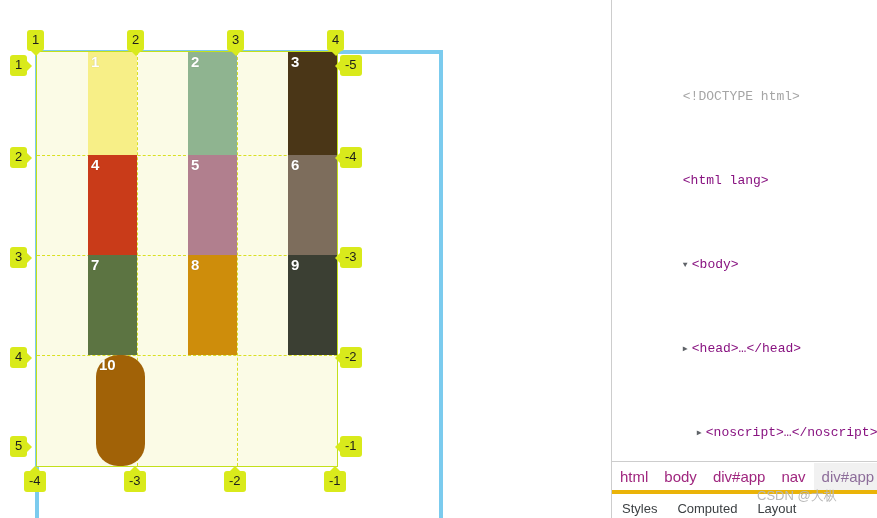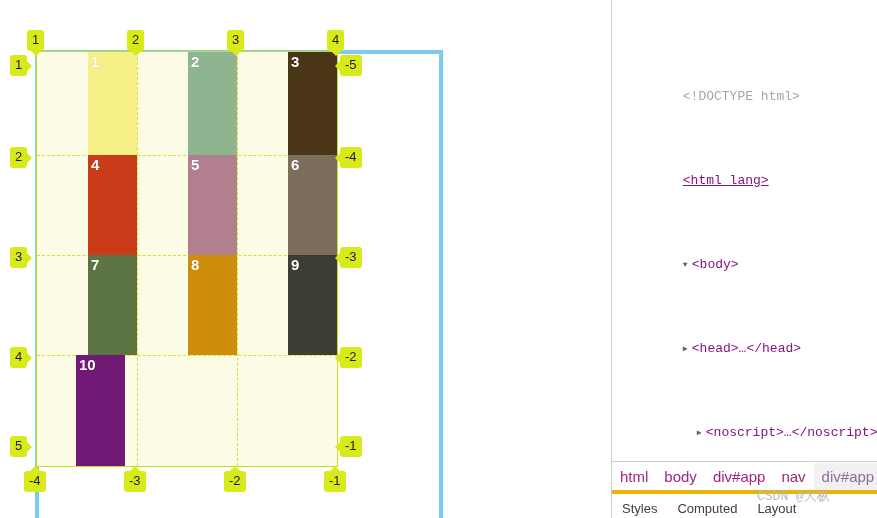--- a/index.html
+++ b/index.html
@@ -136,21 +136,21 @@
     display:flex;align-items:center;
     font-family:"Liberation Sans", sans-serif;
     font-size:13px;
     color:#3c4043;
     background:#ffffff;
   }
   .dtab{padding:0 10px;line-height:27px;white-space:nowrap;}
 
   #watermark{
     position:absolute;left:757px;top:487px;
-    font-family:Liberation Mono, monospace;
+    font-family:Liberation Sans, sans-serif;
     font-size:13px;
     color:#b9b9b9;
     white-space:nowrap;
     pointer-events:none;
   }
 </style>
 </head>
 <body>
 
 <div id="viewport">
@@ -171,21 +171,21 @@
     <div class="gitem" style="left: 251px; top: 0px; width: 49px; height: 103px; background: rgb(74, 54, 23);" id="it2"><span>3</span></div>
 
     <div class="gitem" style="left: 51px; top: 103px; width: 49px; height: 100px; background: rgb(201, 59, 25);" id="it3"><span>4</span></div>
     <div class="gitem" style="left: 151px; top: 103px; width: 49px; height: 100px; background: rgb(177, 127, 142);" id="it4"><span>5</span></div>
     <div class="gitem" style="left: 251px; top: 103px; width: 49px; height: 100px; background: rgb(125, 109, 92);" id="it5"><span>6</span></div>
 
     <div class="gitem" style="left: 51px; top: 203px; width: 49px; height: 100px; background: rgb(92, 116, 66);" id="it6"><span>7</span></div>
     <div class="gitem" style="left: 151px; top: 203px; width: 49px; height: 100px; background: rgb(206, 141, 11);" id="it7"><span>8</span></div>
     <div class="gitem" style="left: 251px; top: 203px; width: 49px; height: 100px; background: rgb(59, 63, 51);" id="it8"><span>9</span></div>
 
-    <div class="gitem" style="left: 39px; top: 303px; width: 49px; height: 111px; background: #701a75;" id="it9"><span>10</span></div>
+    <div class="gitem" style="left: 59px; top: 303px; width: 49px; height: 111px; background: #a16207; border-radius: 22px;" id="it9"><span>10</span></div>
   </div>
 
   <div class="badge pd" style="left:27px;top:30px;">1</div>
   <div class="badge pd" style="left:127px;top:30px;">2</div>
   <div class="badge pd" style="left:227px;top:30px;">3</div>
   <div class="badge pd" style="left:327px;top:30px;">4</div>
 
   <div class="badge pu" style="left:24px;top:471px;">-4</div>
   <div class="badge pu" style="left:124px;top:471px;">-3</div>
   <div class="badge pu" style="left:224px;top:471px;">-2</div>
@@ -206,21 +206,21 @@
 
 <div id="devtools">
 
   <div id="dom-tree">
 
     <div class="line">
       <span style="padding-left:14px;margin-top:23px;" class="doctype">&lt;!DOCTYPE html&gt;</span>
     </div>
 
     <div class="line">
-      <span style="padding-left:14px;text-decoration:underline;" class="tag">&lt;html lang&gt;</span>
+      <span style="padding-left:14px;" class="tag">&lt;html lang&gt;</span>
     </div>
 
     <div class="line">
       <span style="padding-left:14px;" class="tri">▼</span><span class="tag">&lt;body&gt;</span>
     </div>
 
     <div class="line">
       <span style="padding-left:14px;" class="tri">▶</span><span class="tag">&lt;head&gt;…&lt;/head&gt;</span>
     </div>
 

